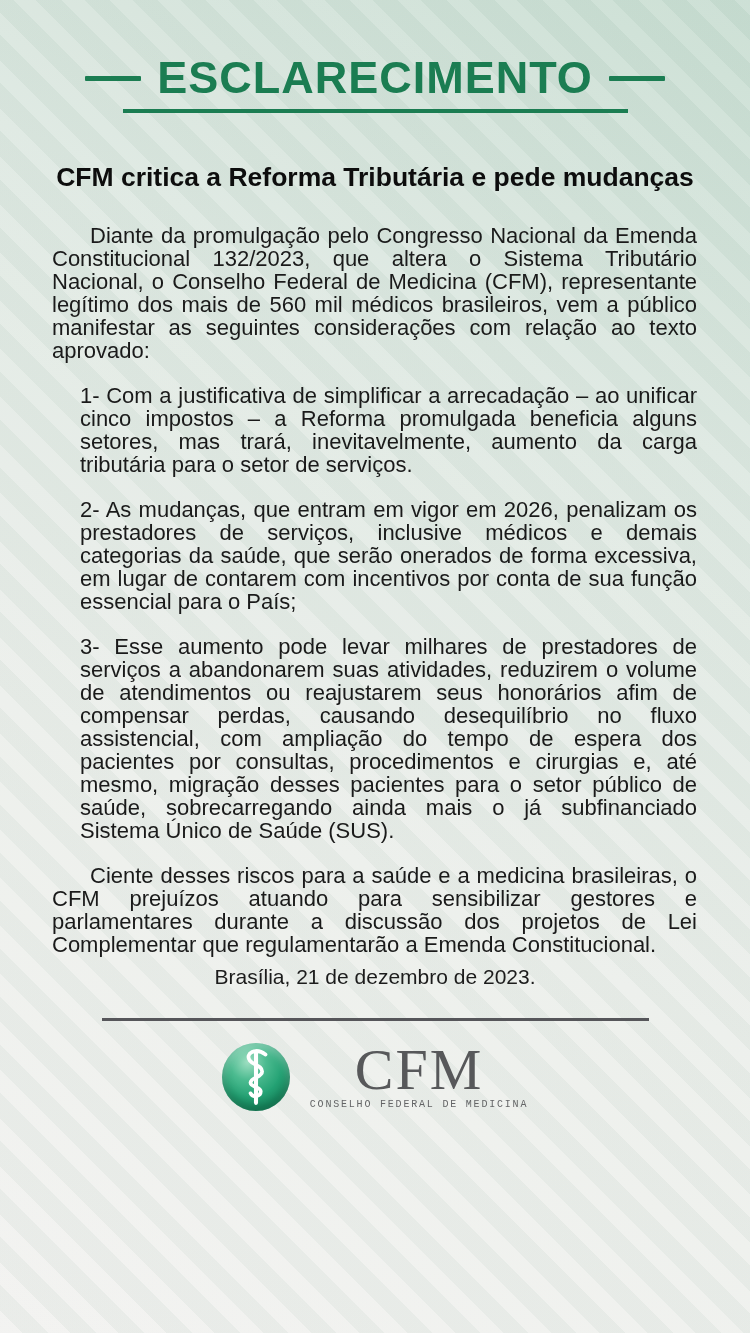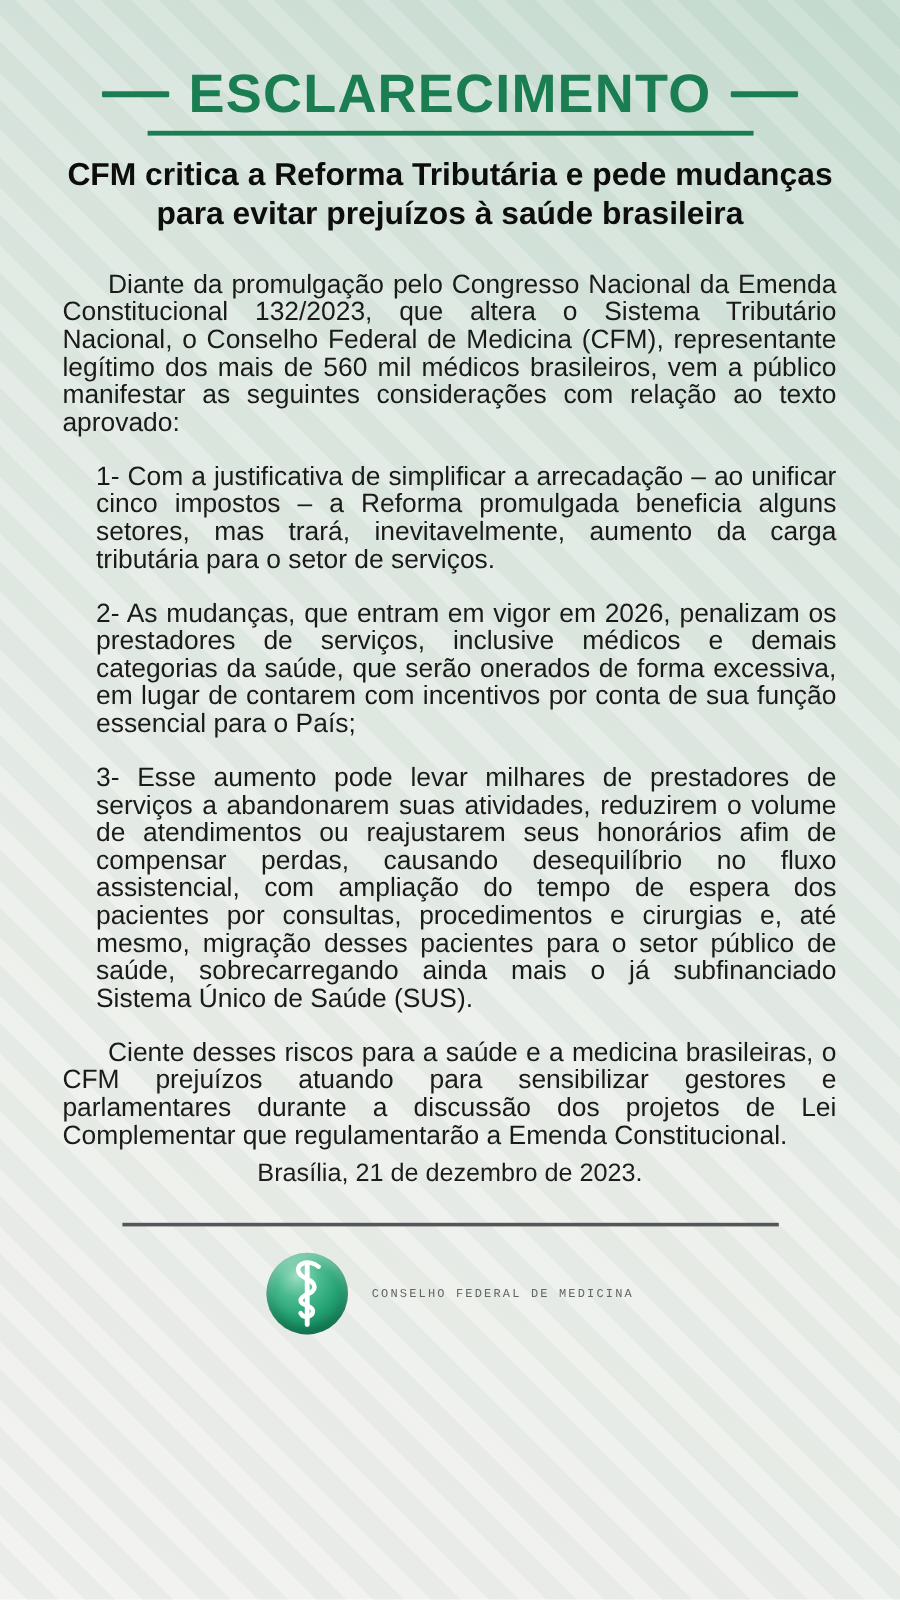--- a/index.html
+++ b/index.html
@@ -20,21 +20,21 @@
   }
   .title-text{
     font-size:45px;line-height:44px;font-weight:800;
     color:#1B7D52;letter-spacing:1px;
   }
   .title-dash{width:56px;height:5px;background:#1B7D52;border-radius:1px;}
   .title-underline{
     width:505px;height:4px;background:#1B7D52;margin:9px auto 0 auto;
   }
   .subtitle{
-    margin-top:16px;
+    margin-top:48px;
     font-size:26.5px;line-height:33px;font-weight:700;color:#0d0d0d;
     text-align:center;
   }
   
   .body-text{
     margin:30px 53px 0 52px;
     font-size:22px;line-height:23px;
     text-align:justify;
     color:#1a1a1a;
   }
@@ -83,21 +83,20 @@
   <div class="header">
     <div class="title-line">
       <span class="title-dash"></span>
       <span class="title-text">ESCLARECIMENTO</span>
       <span class="title-dash"></span>
     </div>
     <div class="title-underline"></div>
 
     <div class="subtitle">
       <div>CFM critica a Reforma Tributária e pede mudanças</div>
-      <div>para evitar prejuízos à saúde brasileira</div>
     </div>
   </div>
 
   <div class="body-text">
     <p class="para">Diante da promulgação pelo Congresso Nacional da Emenda Constitucional 132/2023, que altera o Sistema Tributário Nacional, o Conselho Federal de Medicina (CFM), representante legítimo dos mais de 560 mil médicos brasileiros, vem a público manifestar as seguintes considerações com relação ao texto aprovado:</p>
     <p class="item">1- Com a justificativa de simplificar a arrecadação – ao unificar cinco impostos – a Reforma promulgada beneficia alguns setores, mas trará, inevitavelmente, aumento da carga tributária para o setor de serviços.</p>
     <p class="item">2- As mudanças, que entram em vigor em 2026, penalizam os prestadores de serviços, inclusive médicos e demais categorias da saúde, que serão onerados de forma excessiva, em lugar de contarem com incentivos por conta de sua função essencial para o País;</p>
     <p class="item">3- Esse aumento pode levar milhares de prestadores de serviços a abandonarem suas atividades, reduzirem o volume de atendimentos ou reajustarem seus honorários afim de compensar perdas, causando desequilíbrio no fluxo assistencial, com ampliação do tempo de espera dos pacientes por consultas, procedimentos e cirurgias e, até mesmo, migração desses pacientes para o setor público de saúde, sobrecarregando ainda mais o já subfinanciado Sistema Único de Saúde (SUS).</p>
     <p class="para closing">Ciente desses riscos para a saúde e a medicina brasileiras, o CFM prejuízos atuando para sensibilizar gestores e parlamentares durante a discussão dos projetos de Lei Complementar que regulamentarão a Emenda Constitucional.</p>
   </div>
@@ -107,17 +106,18 @@
   <div class="separator"></div>
 
   <div class="logo">
     <div class="logo-orb">
       <svg viewBox="0 0 100 100" width="68" height="68" aria-hidden="true">
         <line x1="50" y1="13" x2="50" y2="88" stroke="#ffffff" stroke-width="6" stroke-linecap="round"></line>
         <path d="M64 17 C 50 6, 33 15, 41 26 C 46 33, 59 33, 59 42 C 59 51, 43 50, 42 58 C 41 65, 57 64, 57 71 C 57 79, 45 81, 42 74" fill="none" stroke="#ffffff" stroke-width="5.5" stroke-linecap="round"></path>
       </svg>
     </div>
     <div class="logo-textblock">
+      <div class="logo-acronym">CFM</div>
       <div class="logo-caption">CONSELHO FEDERAL DE MEDICINA</div>
     </div>
   </div>
 
 </div>
 
 </body></html>

